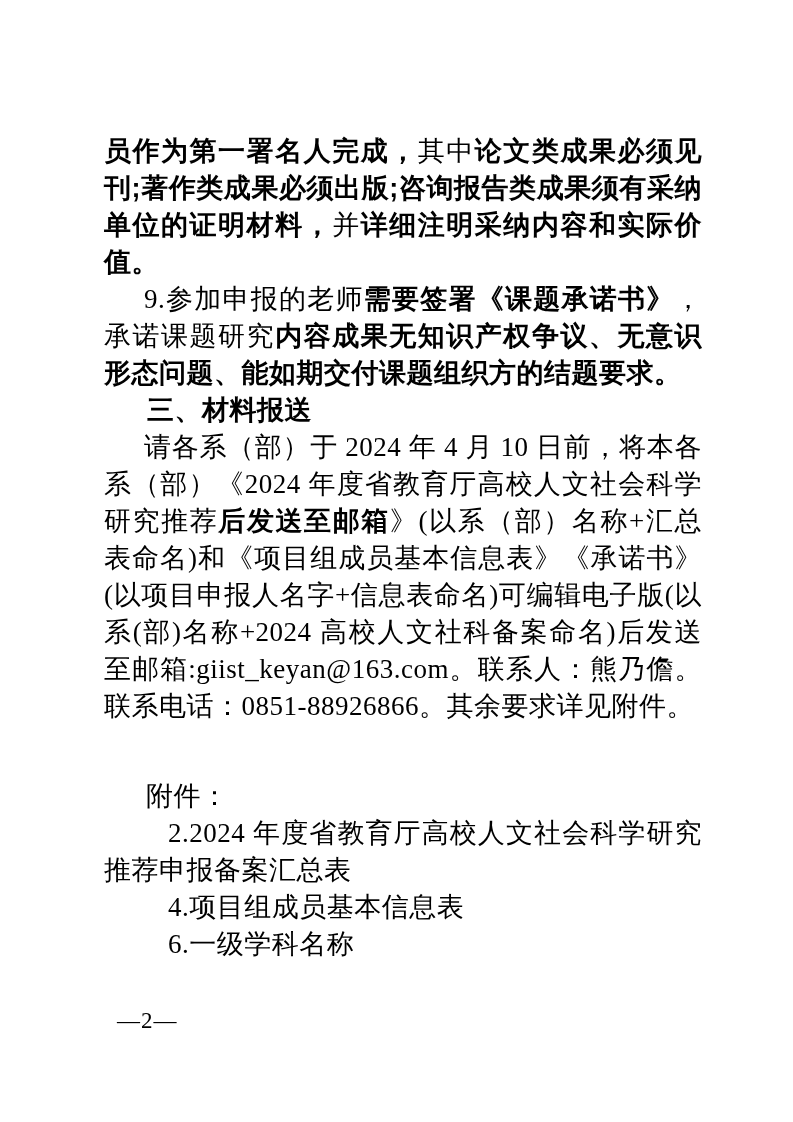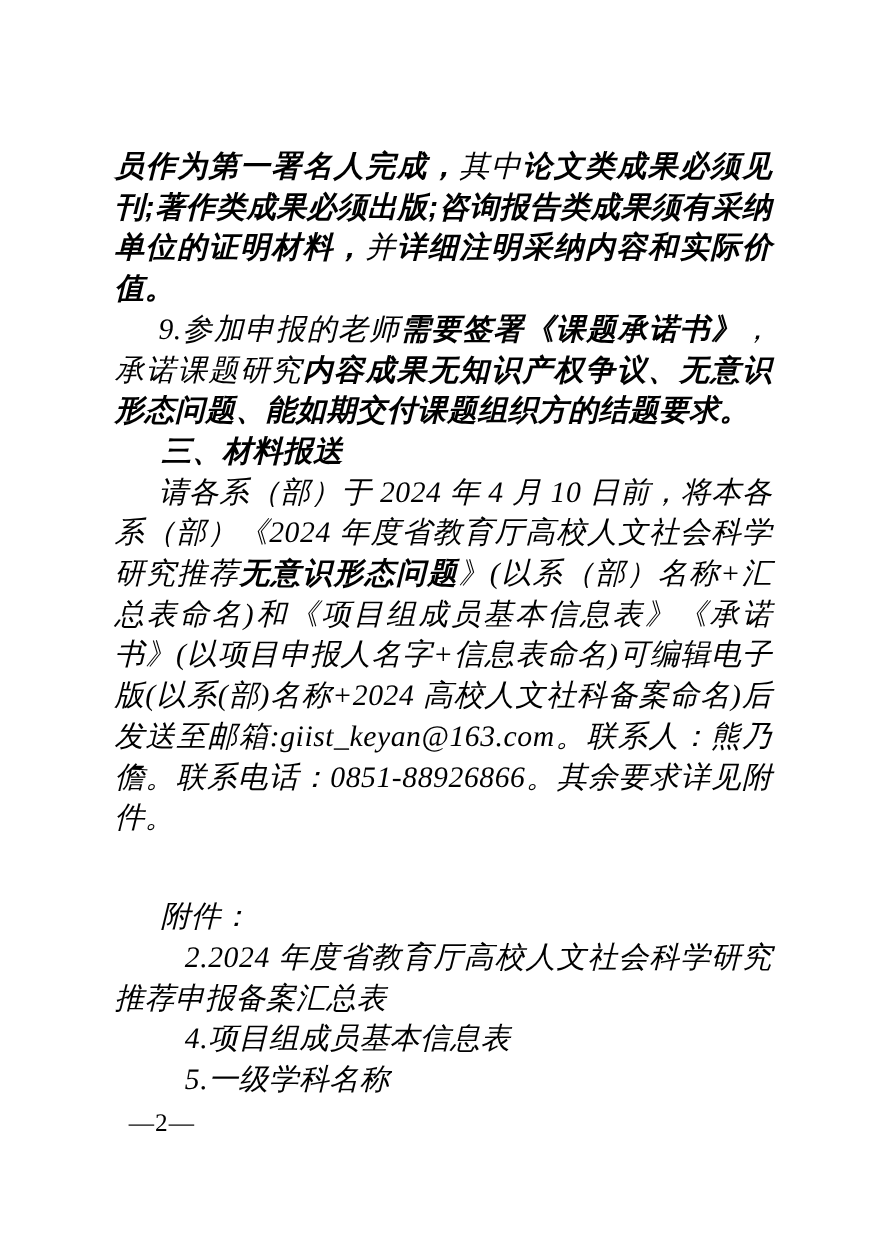--- a/index.html
+++ b/index.html
@@ -22,21 +22,20 @@
     top: 133px;
     width: 598px;
     font-size: 27px;
     line-height: 37px;
     text-align: justify;
     letter-spacing: 0.5px;
   }
   .body-text p {
     margin: 0;
     padding: 0;
-    font-style: italic;
   }
   p.plain   { text-indent: 0; }
   p.indent  { text-indent: 40px; }
   p.heading {
     text-indent: 43px;
     font-family: "Liberation Sans", sans-serif;
     font-weight: 700;
   }
   p.attach-label {
     text-indent: 42px;
@@ -58,20 +57,20 @@
   }
 </style>
 </head>
 <body>
 
 <div class="page">
   <div class="body-text">
       <p class="plain"><span class="run-bold">员作为第一署名人完成，</span><span class="run">其中</span><span class="run-bold">论文类成果必须见刊;著作类成果必须出版;咨询报告类成果须有采纳单位的证明材料，</span><span class="run">并</span><span class="run-bold">详细注明采纳内容和实际价值。</span></p>
       <p class="indent"><span class="run">9.参加申报的老师</span><span class="run-bold">需要签署《课题承诺书》</span><span class="run">，承诺课题研究</span><span class="run-bold">内容成果无知识产权争议、无意识形态问题、能如期交付课题组织方的结题要求。</span></p>
       <p class="heading"><span class="run-bold">三、材料报送</span></p>
-      <p class="indent"><span class="run">请各系（部）于 2024 年 4 月 10 日前，将本各系（部）《2024 年度省教育厅高校人文社会科学研究推荐</span><span class="run-bold">无意识形态问题</span><span class="run">》(以系（部）名称+汇总表命名)和《项目组成员基本信息表》《承诺书》(以项目申报人名字+信息表命名)可编辑电子版(以系(部)名称+2024 高校人文社科备案命名)后发送至邮箱:giist_keyan@163.com。联系人：熊乃儋。联系电话：0851-88926866。其余要求详见附件。</span></p>
+      <p class="indent"><span class="run">请各系（部）于 2024 年 4 月 10 日前，将本各系（部）《2024 年度省教育厅高校人文社会科学研究推荐</span><span class="run-bold">后发送至邮箱</span><span class="run">》(以系（部）名称+汇总表命名)和《项目组成员基本信息表》《承诺书》(以项目申报人名字+信息表命名)可编辑电子版(以系(部)名称+2024 高校人文社科备案命名)后发送至邮箱:giist_keyan@163.com。联系人：熊乃儋。联系电话：0851-88926866。其余要求详见附件。</span></p>
       <p class="attach-label"><span class="run">附件：</span></p>
       <p class="attach-item"><span class="run">2.2024 年度省教育厅高校人文社会科学研究推荐申报备案汇总表</span></p>
       <p class="attach-item"><span class="run">4.项目组成员基本信息表</span></p>
-      <p class="attach-item"><span class="run">5.一级学科名称</span></p>
+      <p class="attach-item"><span class="run">6.一级学科名称</span></p>
     </div>
   <div class="page-number">—2—</div>
 </div>
 
 </body></html>

